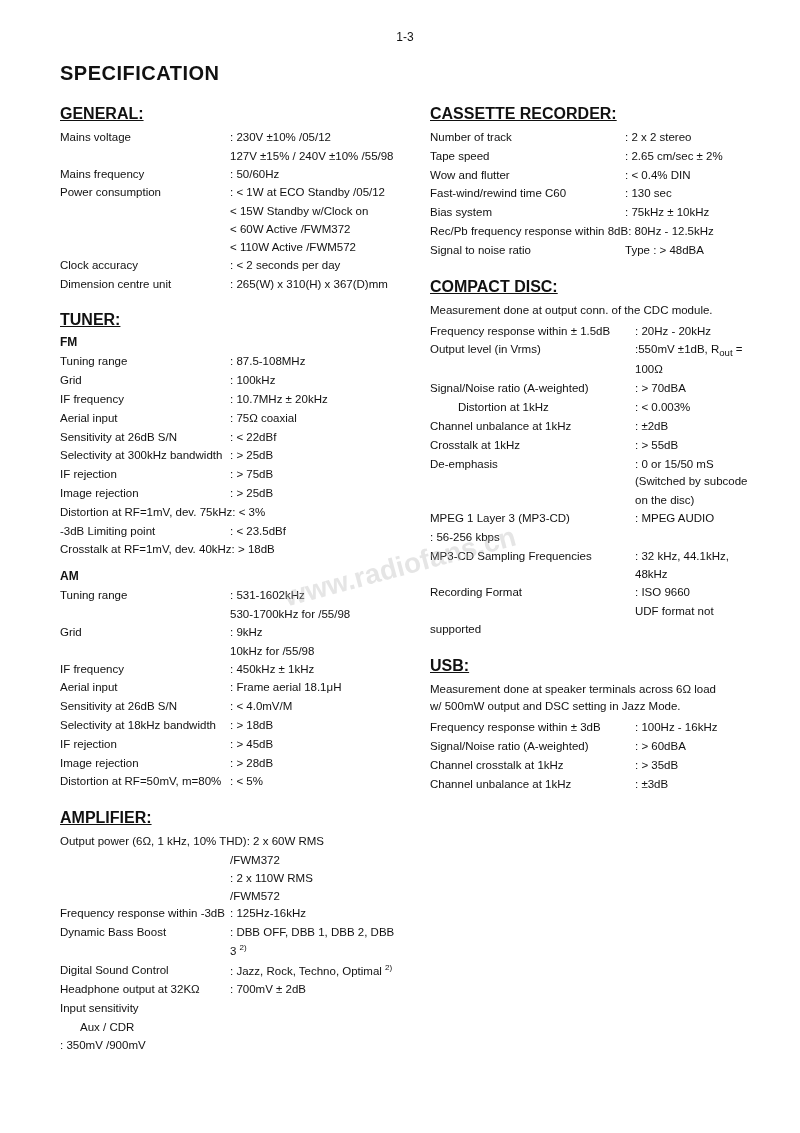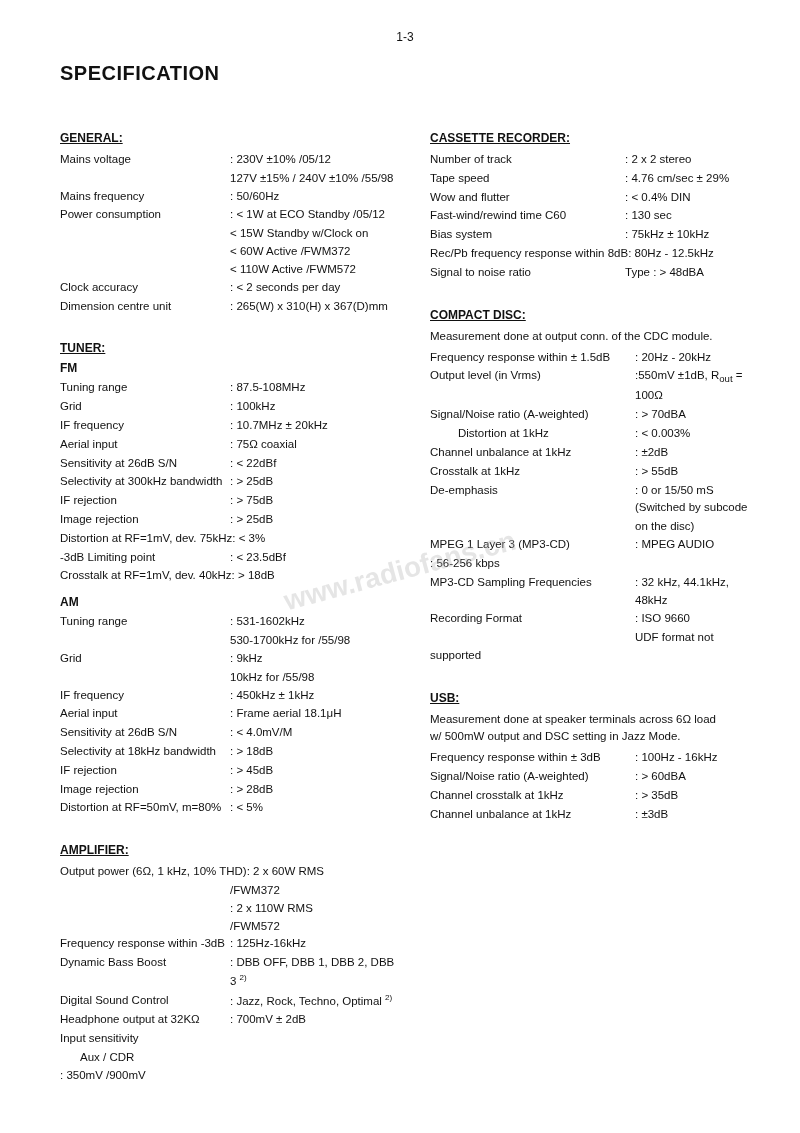--- a/index.html
+++ b/index.html
@@ -27,24 +27,23 @@
     .two-col {
       display: flex;
       gap: 30px;
     }
     .col-left { width: 340px; flex-shrink: 0; }
     .col-right { flex: 1; }
 
     .section { margin-bottom: 18px; }
     .section-title {
       font-weight: bold;
-      font-size: 12px;
+      font-size: 16px;
       margin-bottom: 6px;
       text-decoration: underline;
-      margin-top: 26px;
     }
     .sub-title {
       font-weight: bold;
       font-size: 12px;
       margin-bottom: 4px;
     }
     .spec-row {
       display: flex;
       margin-bottom: 1px;
       line-height: 1.55;
@@ -251,21 +250,21 @@
   <div class="col-right">
 
     <div class="section">
       <div class="section-title">CASSETTE RECORDER:</div>
       <div class="spec-row right">
         <span class="spec-label" style="min-width:195px;">Number of track</span>
         <span class="spec-value">: 2 x 2 stereo</span>
       </div>
       <div class="spec-row right">
         <span class="spec-label" style="min-width:195px;">Tape speed</span>
-        <span class="spec-value">: 4.76 cm/sec ± 29%</span>
+        <span class="spec-value">: 2.65 cm/sec ± 2%</span>
       </div>
       <div class="spec-row right">
         <span class="spec-label" style="min-width:195px;">Wow and flutter</span>
         <span class="spec-value">: &lt; 0.4% DIN</span>
       </div>
       <div class="spec-row right">
         <span class="spec-label" style="min-width:195px;">Fast-wind/rewind time C60</span>
         <span class="spec-value">: 130 sec</span>
       </div>
       <div class="spec-row right">

